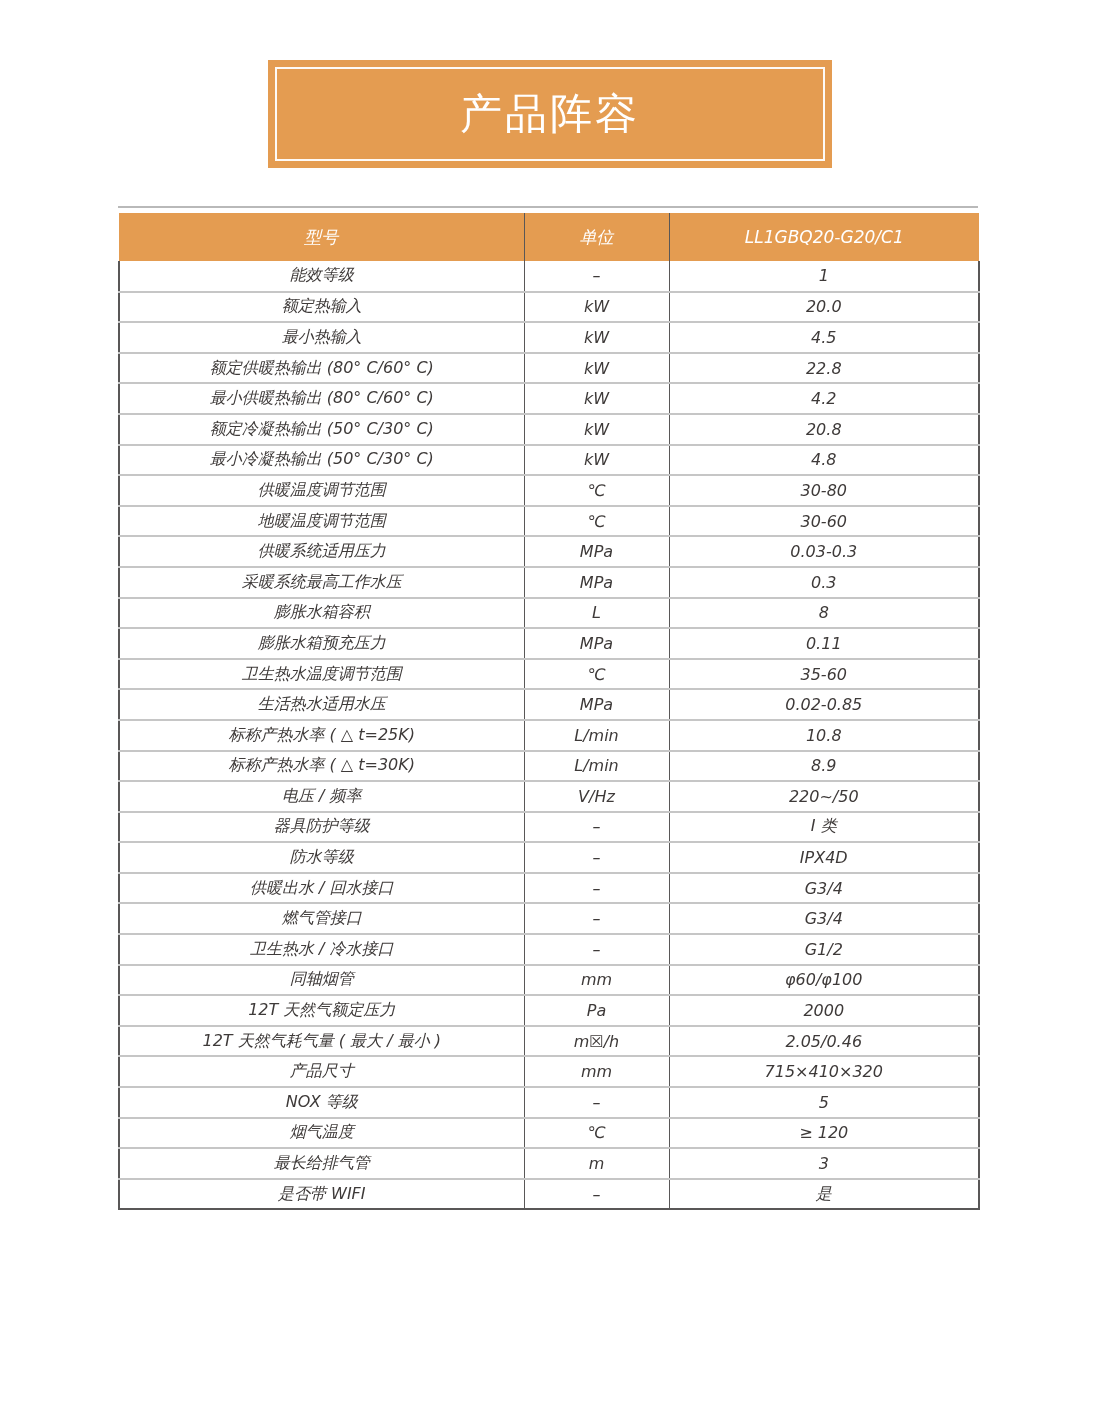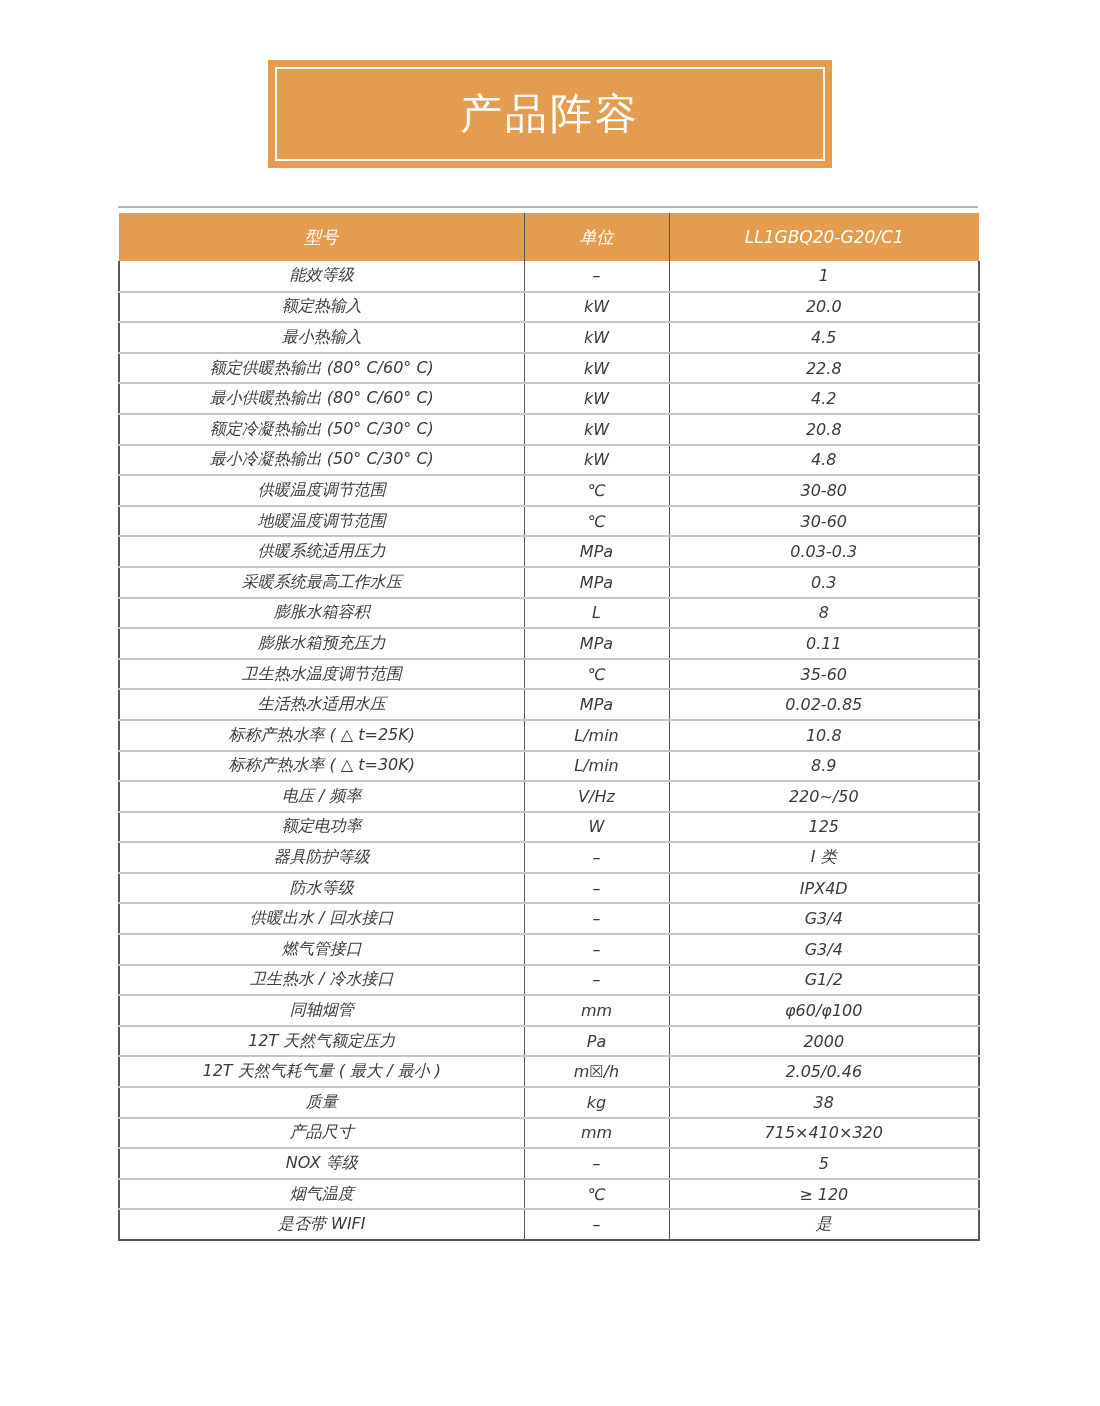--- a/index.html
+++ b/index.html
@@ -166,25 +166,20 @@
           <td>标称产热水率 ( △ t=30K)</td>
           <td>L/min</td>
           <td>8.9</td>
         </tr>
         <tr>
           <td>电压 / 频率</td>
           <td>V/Hz</td>
           <td>220~/50</td>
         </tr>
         <tr>
-          <td>额定电功率</td>
-          <td>W</td>
-          <td>125</td>
-        </tr>
-        <tr>
           <td>器具防护等级</td>
           <td>–</td>
           <td>I 类</td>
         </tr>
         <tr>
           <td>防水等级</td>
           <td>–</td>
           <td>IPX4D</td>
         </tr>
         <tr>
@@ -211,38 +206,38 @@
           <td>12T 天然气额定压力</td>
           <td>Pa</td>
           <td>2000</td>
         </tr>
         <tr>
           <td>12T 天然气耗气量 ( 最大 / 最小 )</td>
           <td>m☒/h</td>
           <td>2.05/0.46</td>
         </tr>
         <tr>
-          <td>质量</td>
-          <td>kg</td>
-          <td>38</td>
-        </tr>
-        <tr>
           <td>产品尺寸</td>
           <td>mm</td>
           <td>715×410×320</td>
         </tr>
         <tr>
           <td>NOX 等级</td>
           <td>–</td>
           <td>5</td>
         </tr>
         <tr>
           <td>烟气温度</td>
           <td>℃</td>
           <td>≥ 120</td>
+        </tr>
+        <tr>
+          <td>最长给排气管</td>
+          <td>m</td>
+          <td>3</td>
         </tr>
         <tr>
           <td>是否带 WIFI</td>
           <td>–</td>
           <td>是</td>
         </tr>
       </tbody>
   </table>
 </div>
 

